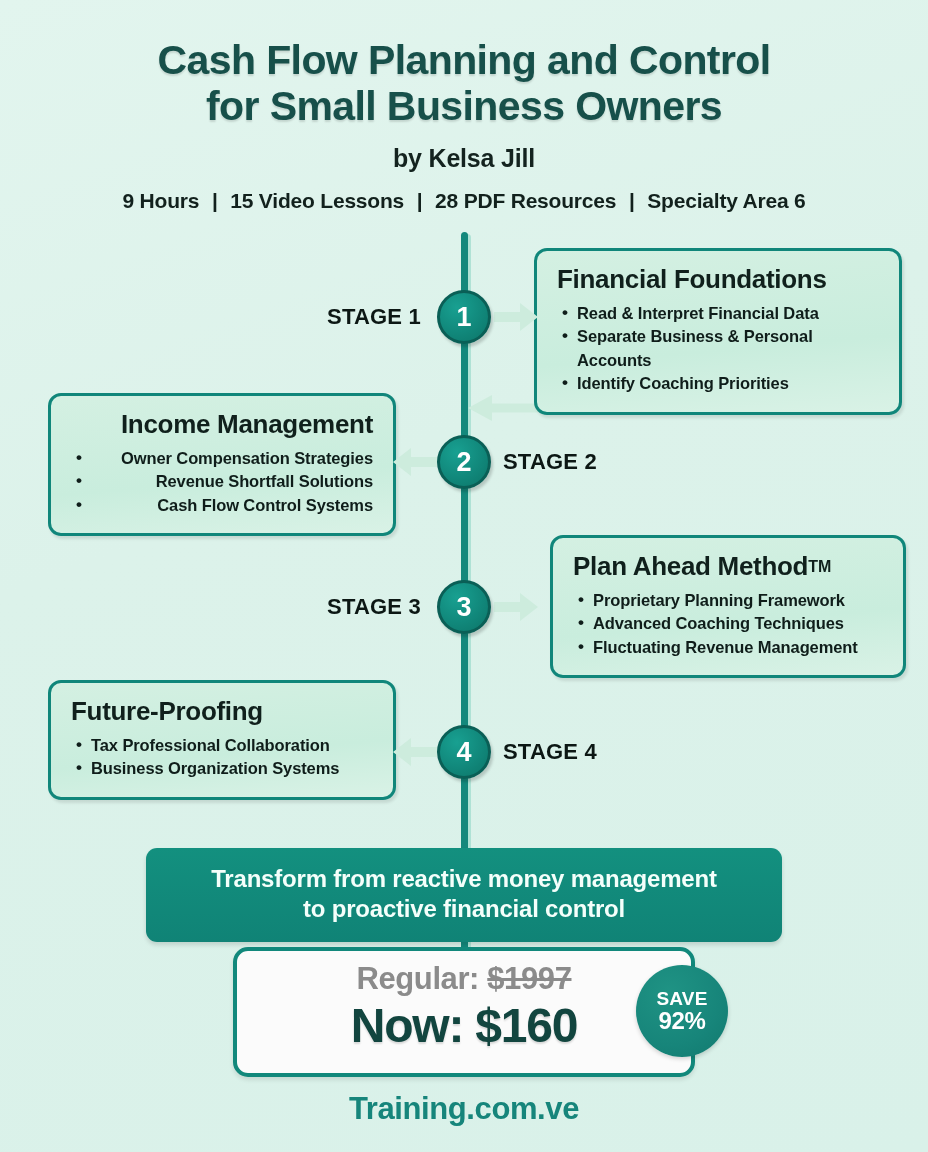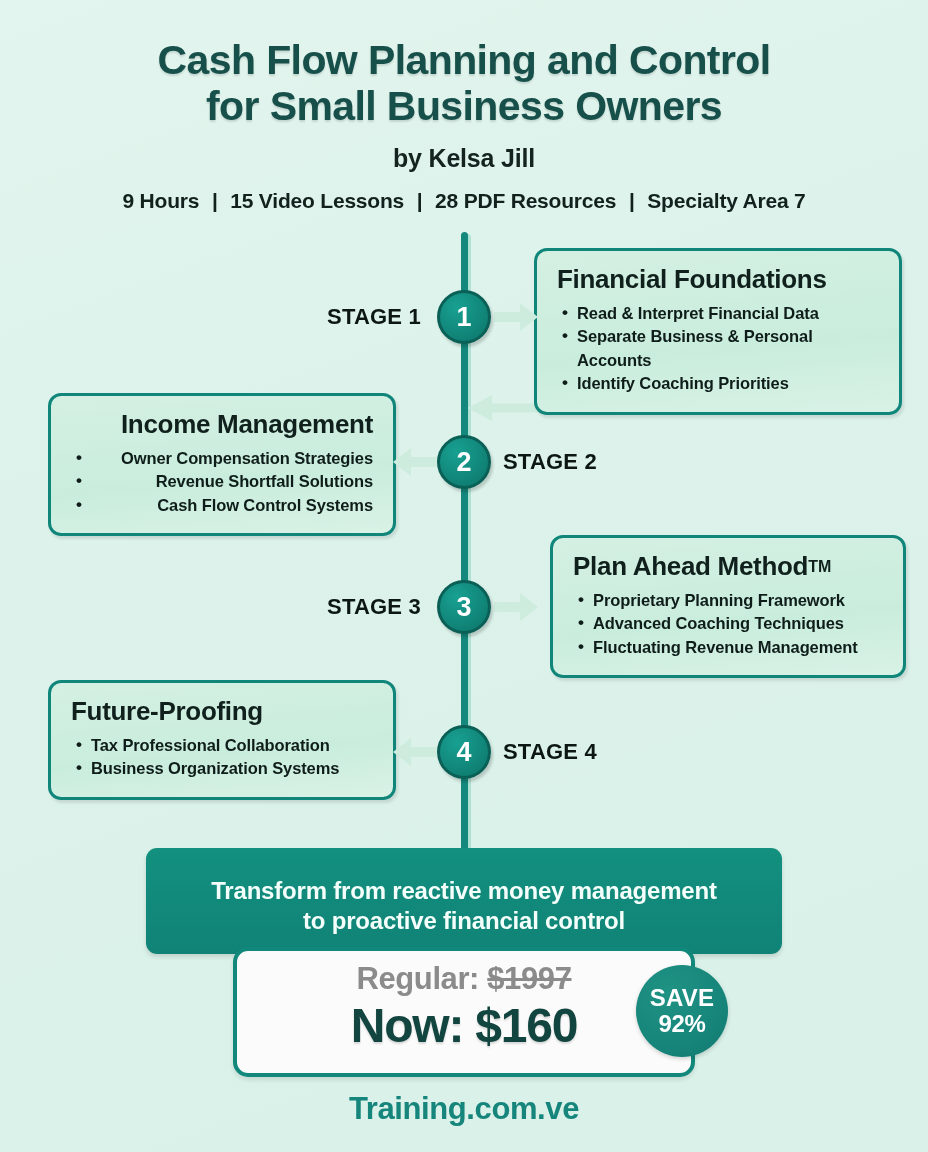--- a/index.html
+++ b/index.html
@@ -181,21 +181,21 @@
     left: 146px;
     top: 848px;
     width: 636px;
     box-sizing: border-box;
     background: linear-gradient(180deg, #13907f 0%, #108376 100%);
     border-radius: 11px;
     color: #f4fffb;
     font-size: 24px;
     font-weight: 700;
     text-align: center;
-    padding: 28px 20px 18px 20px;
+    padding: 16px 20px 18px 20px;
     line-height: 1.26;
     letter-spacing: -0.2px;
     box-shadow: 0 3px 4px rgba(0,0,0,0.13);
     z-index: 6;
   }
   .banner .line { display: block; }
 
   
   .price-box {
     position: absolute;
@@ -246,21 +246,21 @@
     background: radial-gradient(circle at 36% 30%, #1f9384 0%, #17857a 60%, #11796e 100%);
     color: #ffffff;
     display: flex;
     flex-direction: column;
     align-items: center;
     justify-content: center;
     z-index: 9;
     box-shadow: 0 2px 4px rgba(0,0,0,0.17);
   }
   .save-badge .save-word {
-    font-size: 24px;
+    font-size: 19px;
     font-weight: 700;
     letter-spacing: 0.2px;
     line-height: 1.02;
   }
   .save-badge .save-pct {
     font-size: 24px;
     font-weight: 700;
     letter-spacing: -0.3px;
     line-height: 1.05;
   }
@@ -288,21 +288,21 @@
       <span class="line">for Small Business Owners</span>
     </h1>
     <div class="byline">by Kelsa Jill</div>
     <div class="meta">
       <span>9 Hours</span>
       <span class="sep">|</span>
       <span>15 Video Lessons</span>
       <span class="sep">|</span>
       <span>28 PDF Resources</span>
       <span class="sep">|</span>
-      <span>Specialty Area 7</span>
+      <span>Specialty Area 6</span>
     </div>
   </div>
 
   <div class="spine"></div>
   <div class="spine-lower"></div>
 
   <svg class="elbow" style="left:462px; top:378px; width:266px; height:50px;" viewBox="0 0 266 50">
     <path d="M258 0 L258 22 Q258 30 250 30 L28 30" fill="none" stroke="#cdecdd" stroke-width="9" stroke-linecap="butt"></path>
     <polygon points="6,30 30,17 30,43" fill="#cdecdd"></polygon>
   </svg>

